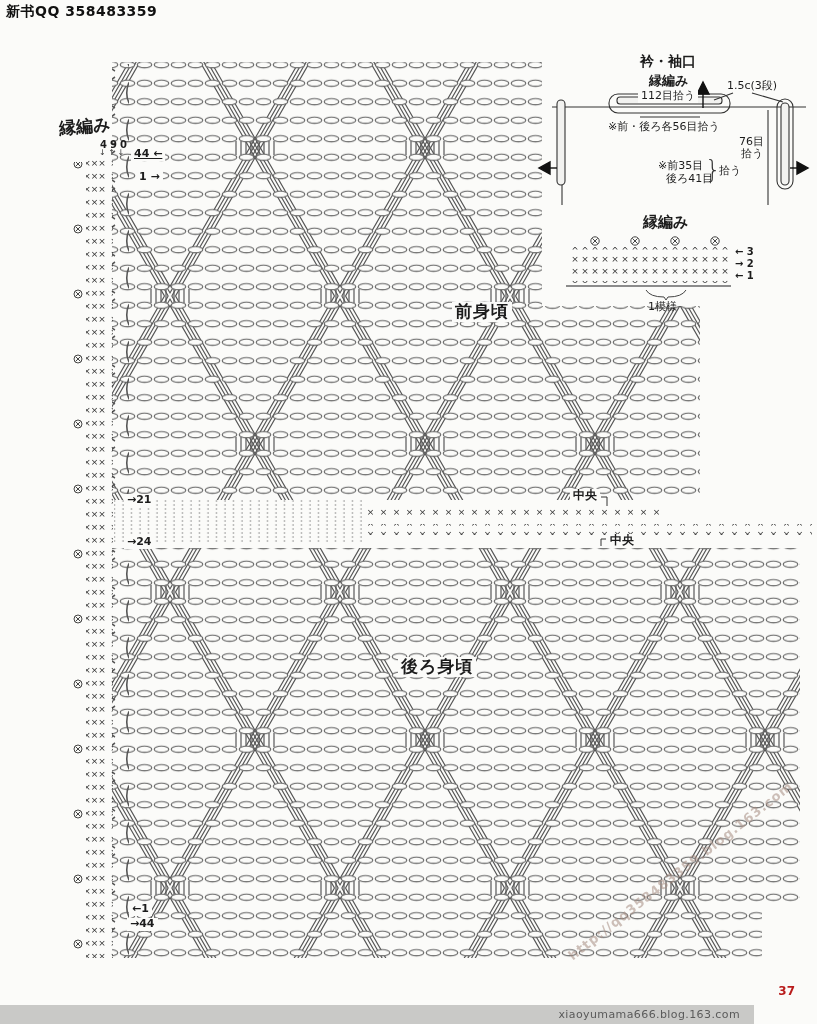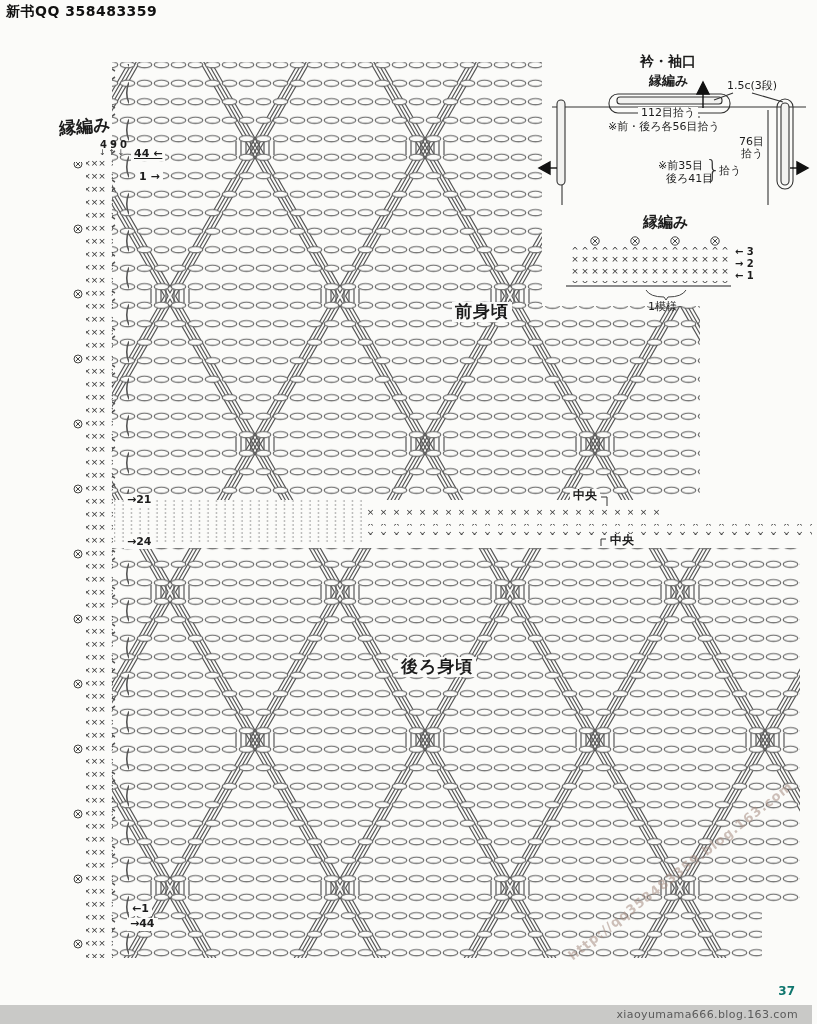--- a/index.html
+++ b/index.html
@@ -14,25 +14,25 @@
   .wbg{background:#fbfbf9;padding:0 3px;}
   .small{font-size:11px;}
   svg{position:absolute;left:0;top:0;}
   .hdr{left:6px;top:3px;font-size:14px;font-weight:bold;letter-spacing:.5px;color:#111;}
   .watermark{
     left:566px;top:952px;width:320px;font-size:13px;letter-spacing:1px;
     color:rgba(165,140,130,.55);transform:rotate(-38deg);transform-origin:0 0;
     font-weight:bold;
   }
   .footerbar{
-    position:absolute;left:0;bottom:0;width:812px;height:19px;background:#c9c9c7;
+    position:absolute;left:0;bottom:0;width:754px;height:19px;background:#c9c9c7;
     font-size:11px;color:#5a5a5a;text-align:right;line-height:19px;padding-right:14px;
     box-sizing:border-box;letter-spacing:.4px;
   }
-  .pageno{right:22px;top:985px;font-size:12px;font-weight:bold;color:#0f766e;}
+  .pageno{right:22px;top:985px;font-size:12px;font-weight:bold;color:#b91c1c;}
   .brace{font-weight:100;color:#333;}
 </style>
 </head>
 <body>
 
 <div class="canvas">
 
   <svg width="817" height="1024" viewBox="0 0 817 1024">
     <defs>
 
@@ -191,21 +191,21 @@
 
   <div class="lbl b wbg" style="left:124px;top:536px;font-size:11px;">→24</div>
   <div class="lbl b wbg" style="left:607px;top:534px;font-size:12px;">中央</div>
   <div class="lbl b wbg" style="left:398px;top:657px;font-size:17px;letter-spacing:1px;">後ろ身頃</div>
   <div class="lbl b wbg" style="left:129px;top:903px;font-size:11px;">←1</div>
   <div class="lbl b wbg" style="left:127px;top:918px;font-size:11px;text-align:right;">→44</div>
 
   <div class="lbl b" style="left:640px;top:53px;font-size:14px;">衿・袖口</div>
   <div class="lbl b" style="left:649px;top:74px;font-size:13px;">縁編み</div>
   <div class="lbl small" style="left:727px;top:80px;">1.5c(3段)</div>
-  <div class="lbl small wbg" style="left:638px;top:107px;">112目拾う</div>
+  <div class="lbl small wbg" style="left:638px;top:90px;">112目拾う</div>
   <div class="lbl small" style="left:608px;top:121px;">※前・後ろ各56目拾う</div>
   <div class="lbl small" style="left:739px;top:136px;">76目</div>
   <div class="lbl small" style="left:741px;top:148px;">拾う</div>
   <div class="lbl small" style="left:658px;top:160px;">※前35目</div>
   <div class="lbl small" style="left:666px;top:173px;">後ろ41目</div>
   <div class="lbl brace" style="left:705px;top:156px;font-size:25px;">}</div>
   <div class="lbl small" style="left:719px;top:165px;">拾う</div>
 
   <div class="lbl b" style="left:643px;top:214px;font-size:15px;">縁編み</div>
   <div class="lbl b" style="left:735px;top:246px;font-size:10px;">← 3</div>

